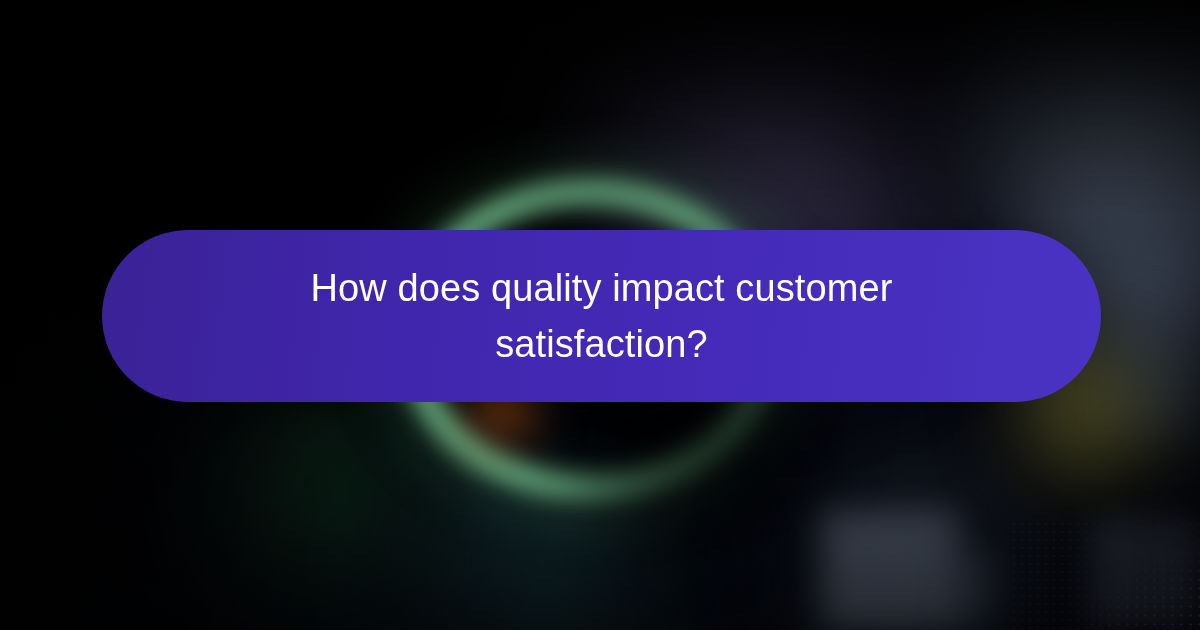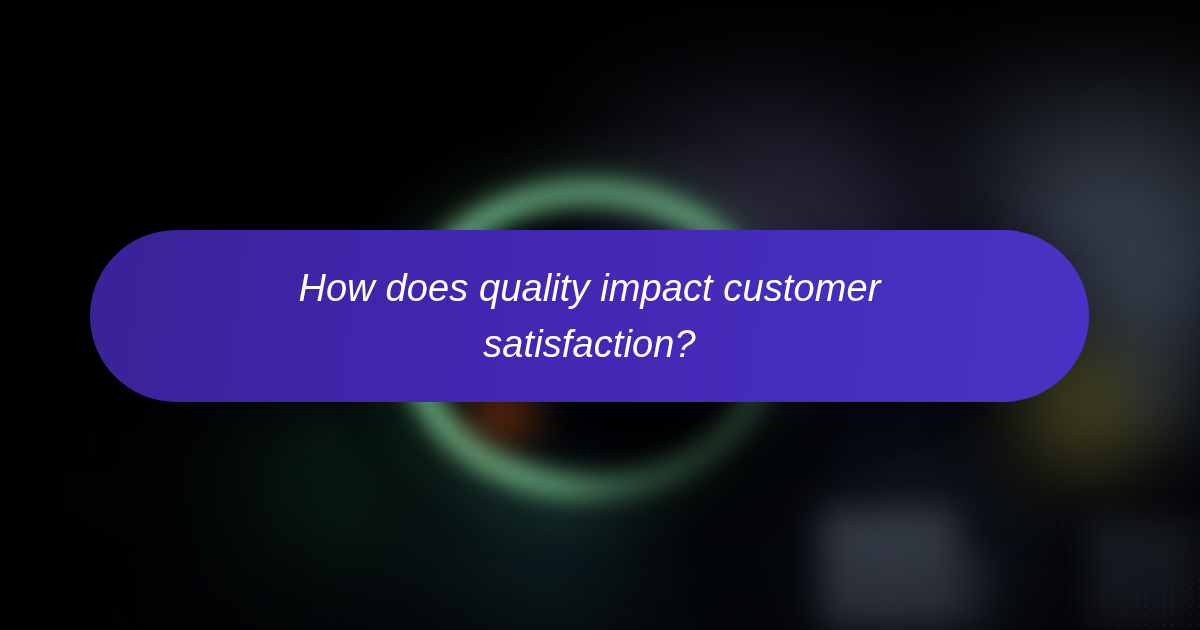--- a/index.html
+++ b/index.html
@@ -158,30 +158,29 @@
   .top-dark {
     background: linear-gradient(180deg, rgba(0,0,0,0.92) 0%, rgba(0,0,0,0.45) 16%, rgba(0,0,0,0) 34%);
   }
   .left-dark {
     background: linear-gradient(90deg, rgba(0,0,0,0.95) 0%, rgba(0,0,0,0.55) 12%, rgba(0,0,0,0) 28%);
   }
 
   
   .pill {
     position: absolute;
-    left: 90px;
+    left: 102px;
     top: 230px;
     width: 999px;
     height: 172px;
     border-radius: 999px;
     background: linear-gradient(97deg, #3a2296 0%, #4026ac 30%, #4429b6 55%, #4a33c4 100%);
     display: flex;
     align-items: center;
     justify-content: center;
-    font-style: italic;
   }
   .pill-text {
     margin: 0;
     width: 760px;
     text-align: center;
     color: #ffffff;
     font-size: 38px;
     font-weight: 400;
     line-height: 56px;
     letter-spacing: 0.1px;

